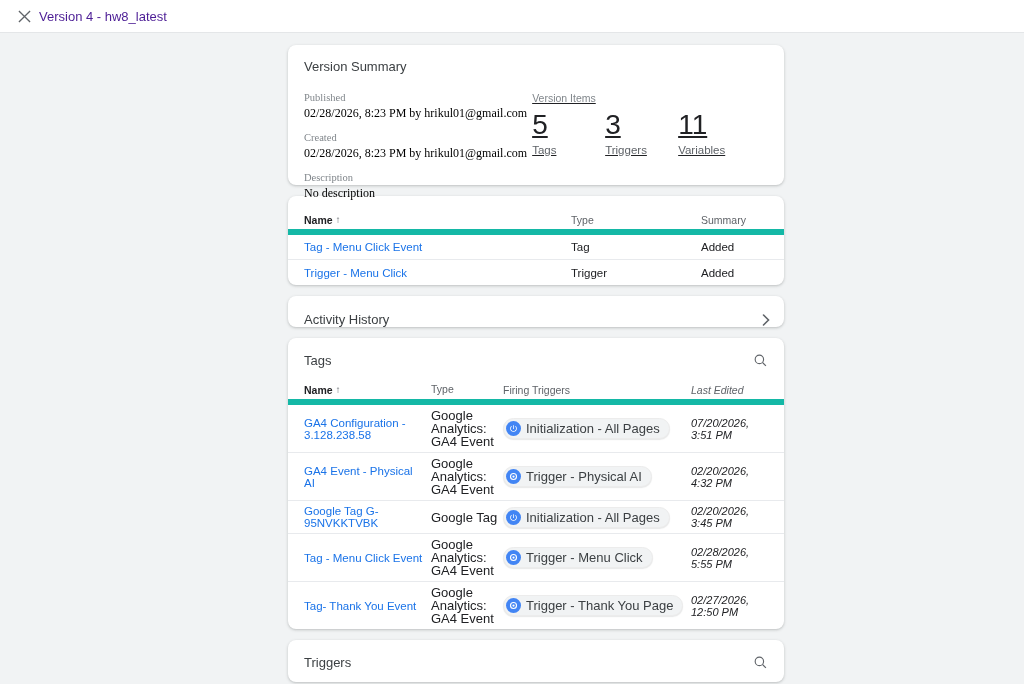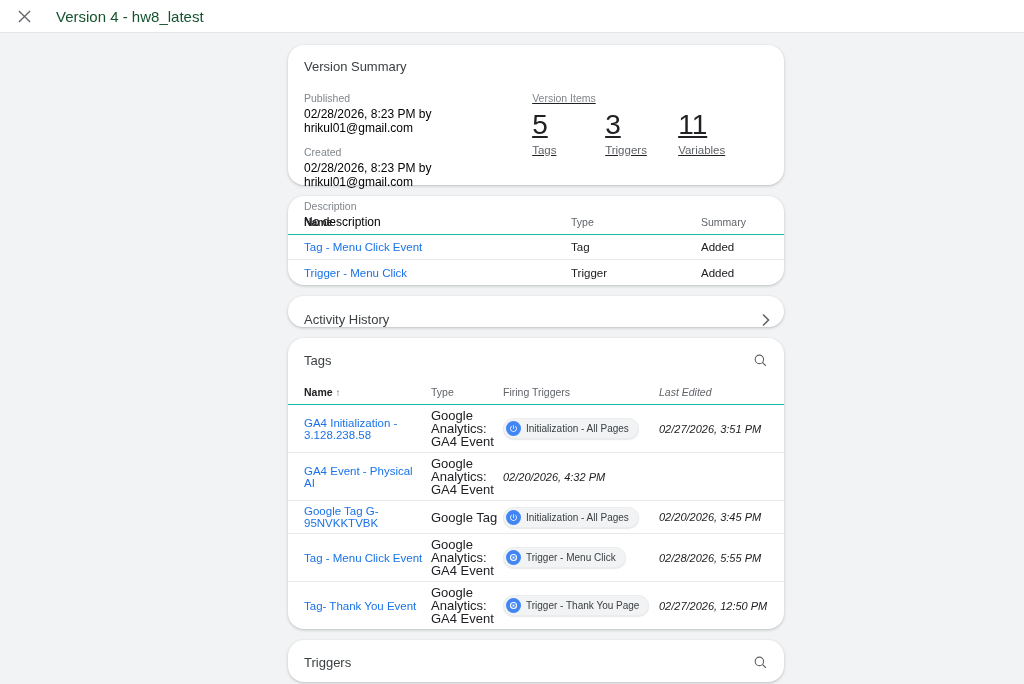--- a/index.html
+++ b/index.html
@@ -11,47 +11,47 @@
   }
   
   .topbar {
     height:33px; background:#ffffff; border-bottom:1px solid #e4e6e8;
     display:flex; align-items:center; padding-left:11px;
   }
   .close-btn {
     width:26px; height:26px; display:flex; align-items:center; justify-content:center;
     cursor:pointer; color:#5f6368;
   }
-  .topbar-title { margin-left:19px; font-size:15px; color:#14532d; }
+  .topbar-title { margin-left:2px; font-size:13px; color:#4c1d95; }
 
   
   .content { margin-left:288px; width:496px; padding-top:12px; }
   .card {
-    background:#ffffff; border-radius:16px; margin-bottom:11px;
+    background:#ffffff; border-radius:8px; margin-bottom:11px;
     box-shadow:0 1px 2px rgba(60,64,67,.18), 0 1px 3px 1px rgba(60,64,67,.08);
   }
   .card-title { font-size:13px; color:#3c4043; }
 
   
   .summary-card { padding:14px 16px 16px 16px; height:140px; }
   .summary-body { display:flex; margin-top:18px; }
-  .summary-left { width:236px; }
+  .summary-left { width:236px;font-family:Liberation Serif, serif; }
   .field-label { font-size:10.5px; color:#80868b; margin-bottom:3px; }
   .field-value { font-size:12px; color:#000000; margin-bottom:11px; }
   .summary-right { margin-left:0; padding-left:0; width:244px;text-decoration:underline; }
   .stats-row { display:flex; margin-top:4px; }
   .stat { width:73px; }
   .stat-number { font-size:28px; font-weight:400; color:#202124; line-height:1.2; }
   .stat-label { font-size:11.5px; color:#5f6368; margin-top:2px; }
 
   
   .tbl-head, .tbl-row { display:flex; align-items:center; padding:0 16px; }
   .tbl-head {
     font-size:10.5px; color:#5f6368; height:25px;
-    border-bottom:1px solid #14b8a6;
+    border-bottom:6px solid #14b8a6;
   }
   .tbl-row { border-bottom:1px solid #e8eaed; font-size:11.5px; }
   .tbl-row:last-child { border-bottom:none; }
   .col-name-hd { color:#202124; font-weight:700; display:flex; align-items:center; gap:3px; }
   .sort-arrow { font-size:10px; color:#5f6368; font-weight:400; }
   a.link { color:#1a73e8; text-decoration:none; cursor:pointer; }
 
   
   .changes-card { padding-top:14px; }
   .changes-card .card-title { padding:0 16px 13px 16px; }
@@ -70,28 +70,28 @@
   
   .list-card { padding-top:12px; }
   .list-title-row {
     display:flex; align-items:center; justify-content:space-between;
     padding:0 14px 10px 16px;
   }
   .search-btn { width:20px; height:20px; display:flex; align-items:center; justify-content:center; cursor:pointer; color:#5f6368; }
 
   .tg-name  { width:127px; padding-right:6px; }
   .tg-type  { width:72px;  padding-right:4px; font-size:13px; line-height:13px; }
-  .tg-fire  { width:156px; }
+  .tg-fire  { width:188px; }
   .tg-edit  { flex:1;font-style:italic; }
   .tags-card .tbl-row { min-height:29px; padding-top:4px; padding-bottom:4px; }
 
   .chip {
     display:inline-flex; align-items:center; gap:5px;
     background:#f1f3f4; border:1px solid #ececec; border-radius:11px;
-    padding:2px 9px 2px 2px; font-size:10px; color:#3c4043; white-space:nowrap;
+    padding:2px 9px 2px 2px; font-size:13px; color:#3c4043; white-space:nowrap;
     box-shadow:0 1px 1px rgba(60,64,67,.12);
   }
   .chip-ic {
     width:15px; height:15px; border-radius:50%; background:#4285f4;
     display:flex; align-items:center; justify-content:center; flex:0 0 15px;
   }
   .cell-date { font-size:11px; }
 </style>
 </head>
 <body>
@@ -182,38 +182,49 @@
       <div class="tg-name col-name-hd">
         <span>Name</span>
         <span class="sort-arrow">↑</span>
       </div>
       <div class="tg-type" style="font-size:10.5px;">Type</div>
       <div class="tg-fire">Firing Triggers</div>
       <div class="tg-edit">Last Edited</div>
     </div>
 
     <div class="tbl-row">
-      <div class="tg-name"><a class="link">GA4 Initialization - 3.128.238.58</a></div>
+      <div class="tg-name"><a class="link">GA4 Configuration - 3.128.238.58</a></div>
       <div class="tg-type">Google Analytics: GA4 Event</div>
       <div class="tg-fire">
         <span class="chip">
           <span class="chip-ic">
             <svg width="9" height="9" viewBox="0 0 24 24" fill="#fff">
                 <path d="M13 3h-2v10h2V3zm4.83 2.17l-1.42 1.42C17.99 7.86 19 9.81 19 12c0 3.87-3.13 7-7 7s-7-3.13-7-7c0-2.19 1.01-4.14 2.58-5.42L6.17 5.17C4.23 6.82 3 9.26 3 12c0 4.97 4.03 9 9 9s9-4.03 9-9c0-2.74-1.23-5.18-3.17-6.83z"></path>
               </svg>
           </span>
           <span>Initialization - All Pages</span>
         </span>
       </div>
-      <div class="tg-edit cell-date">02/27/2026, 3:51 PM</div>
+      <div class="tg-edit cell-date">07/20/2026, 3:51 PM</div>
     </div>
 
     <div class="tbl-row">
       <div class="tg-name"><a class="link">GA4 Event - Physical AI</a></div>
       <div class="tg-type">Google Analytics: GA4 Event</div>
+      <div class="tg-fire">
+        <span class="chip">
+          <span class="chip-ic">
+            <svg width="9" height="9" viewBox="0 0 24 24">
+                <circle cx="12" cy="12" r="8" fill="none" stroke="#fff" stroke-width="3"></circle>
+                <circle cx="12" cy="12" r="3" fill="#fff"></circle>
+              </svg>
+          </span>
+          <span>Trigger - Physical AI</span>
+        </span>
+      </div>
       <div class="tg-edit cell-date">02/20/2026, 4:32 PM</div>
     </div>
 
     <div class="tbl-row">
       <div class="tg-name"><a class="link">Google Tag G-95NVKKTVBK</a></div>
       <div class="tg-type">Google Tag</div>
       <div class="tg-fire">
         <span class="chip">
           <span class="chip-ic">
             <svg width="9" height="9" viewBox="0 0 24 24" fill="#fff">

